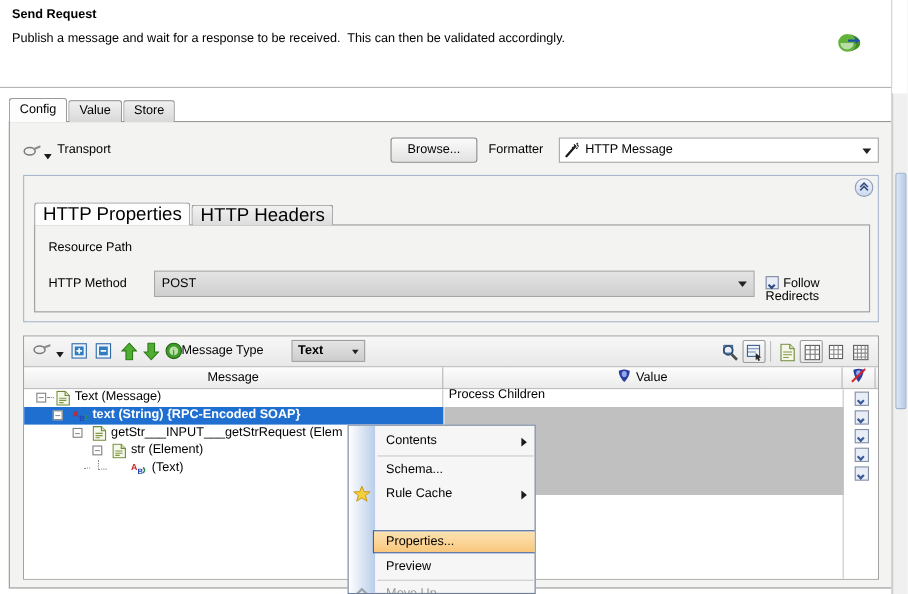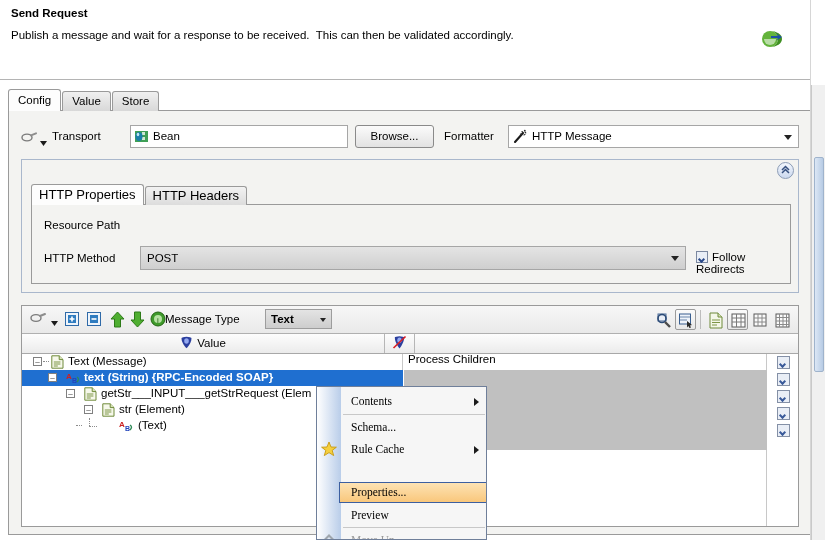--- a/index.html
+++ b/index.html
@@ -98,21 +98,21 @@
   .mh-collapse{
     position:absolute; right:4px; top:2px; width:17px; height:17px;
     border:1px solid #8c9cb5; border-radius:9px;
     background:linear-gradient(#f2f6fd,#ccd9ef);
     text-align:center; line-height:15px; font-size:9px; color:#36507f;
   }
   .inner-tabs{ position:absolute; left:9px; top:24px; display:flex; align-items:flex-end; z-index:4;}
   .itab{
     height:19px; line-height:18px; padding:0 7px;
     border:1px solid #9a9a9a; border-bottom:none; border-radius:3px 3px 0 0;
-    background:linear-gradient(#f2f2f2,#dcdcdc); font-size:13px; margin-right:1px;
+    background:linear-gradient(#f2f2f2,#dcdcdc); font-size:17px; margin-right:1px;
   }
   .itab.active{ background:#fdfdfd; height:21px; line-height:20px; }
   .inner-panel{
     position:absolute; left:9px; top:44px; width:760px; height:80px;
     background:#f3f3f1; border:1px solid #9a9a9a;
   }
   .lbl-respath{ position:absolute; left:12px; top:14px; font-size:11.5px;text-align:center; }
   .input-respath{
     position:absolute; left:108px; top:9px; width:639px; height:22px;
     background:#fff; border:1px solid #a6a6a6; padding:3px 0 0 4px;
@@ -208,21 +208,21 @@
   }
   .chkcell::after{
     content:""; position:absolute; left:2px; top:5px; width:3px; height:3px;
     border-left:2px solid #3a5a9a; border-bottom:2px solid #3a5a9a; transform:rotate(-45deg);
   }
 
   
   .ctxmenu{
     position:absolute; left:316px; top:386px; width:171px; height:154px;
     background:#f6f6f6; border:1px solid #6f7f9a;
-    z-index:40; overflow:hidden;font-family:Liberation Serif, serif;
+    z-index:40; overflow:hidden;
   }
   .ctx-gutter{
     position:absolute; left:0; top:0; width:24px; height:100%;
     background:linear-gradient(to right,#ffffff,#b9cde9);
   }
   .ctx-item{
     position:absolute; left:24px; width:147px; height:22px;
     font-size:11.5px; line-height:22px; padding-left:10px; color:#000;
   }
   .ctx-item.disabled{ color:#9a9a9a; }
@@ -283,32 +283,20 @@
           <path d="M10 4.4 L15 2.4" stroke="#8d8d8d" stroke-width="2" stroke-linecap="round"></path>
         </svg>
       </span>
       <span class="tiny-caret">
         <svg width="7" height="5" viewBox="0 0 7 5">
             <path d="M0 0 L7 0 L3.5 5 Z" fill="#1b1b1b"></path>
           </svg>
       </span>
     </div>
     <div class="lbl-transport">Transport</div>
-    <div class="field-transport">
-      <span class="ficon">
-        <svg width="15" height="15" viewBox="0 0 15 15">
-          <rect x="1" y="2" width="13" height="11" fill="#3f9f56"></rect>
-          <rect x="8" y="3" width="3" height="3" fill="#cfe8d6"></rect>
-          <rect x="8" y="8" width="3" height="3" fill="#cfe8d6"></rect>
-          <ellipse cx="5" cy="7.5" rx="3.6" ry="4.6" fill="#1a7fa8"></ellipse>
-          <ellipse cx="4" cy="5.5" rx="1.3" ry="1.7" fill="#bfe6f4"></ellipse>
-        </svg>
-      </span>
-      <span class="ftext">Bean</span>
-    </div>
     <div class="btn-browse">Browse...</div>
     <div class="lbl-formatter">Formatter</div>
     <div class="combo-formatter">
       <span class="ficon">
         <svg width="15" height="15" viewBox="0 0 15 15">
           <path d="M2 13 L10 4" stroke="#1b1b1b" stroke-width="2.1" stroke-linecap="round"></path>
           <path d="M9 2.5 l1 1 M12 3 l.8 .8 M11 6 l1 -.6 M8.4 5.4 l-1 -.4" stroke="#2b2b2b" stroke-width="1.1" stroke-linecap="round"></path>
           <circle cx="11.8" cy="1.6" r="0.9" fill="#2b2b2b"></circle>
         </svg>
       </span>
@@ -432,20 +420,23 @@
         <div class="tb-btn">
           <svg width="15" height="15" viewBox="0 0 15 15" style="position:absolute;left:3px;top:3px">
             <rect x="1" y="1" width="13" height="13" fill="#fbfbfb" stroke="#5a5a5a"></rect>
             <path d="M1 4.5 h13 M1 8 h13 M1 11.5 h13 M4.5 1 v13 M8 1 v13 M11.5 1 v13" stroke="#8a8a8a"></path>
           </svg>
         </div>
       </div>
     </div>
 
     <div class="mt-head">
+      <div class="hc hc-msg">
+        <span>Message</span>
+      </div>
       <div class="hc hc-val">
         <span>
           <svg width="13" height="13" viewBox="0 0 13 13" style="vertical-align:-2px">
             <path d="M6.5 .8 C9 .8 11.5 2 11.5 2 C11.5 8 6.5 12.2 6.5 12.2 C6.5 12.2 1.5 8 1.5 2 C1.5 2 4 .8 6.5 .8 Z" fill="#2b3f9e"></path>
             <ellipse cx="6.5" cy="5" rx="2.3" ry="2.8" fill="#93a8f0"></ellipse>
           </svg>
         </span>
         <span>Value</span>
       </div>
       <div class="hc hc-last">

